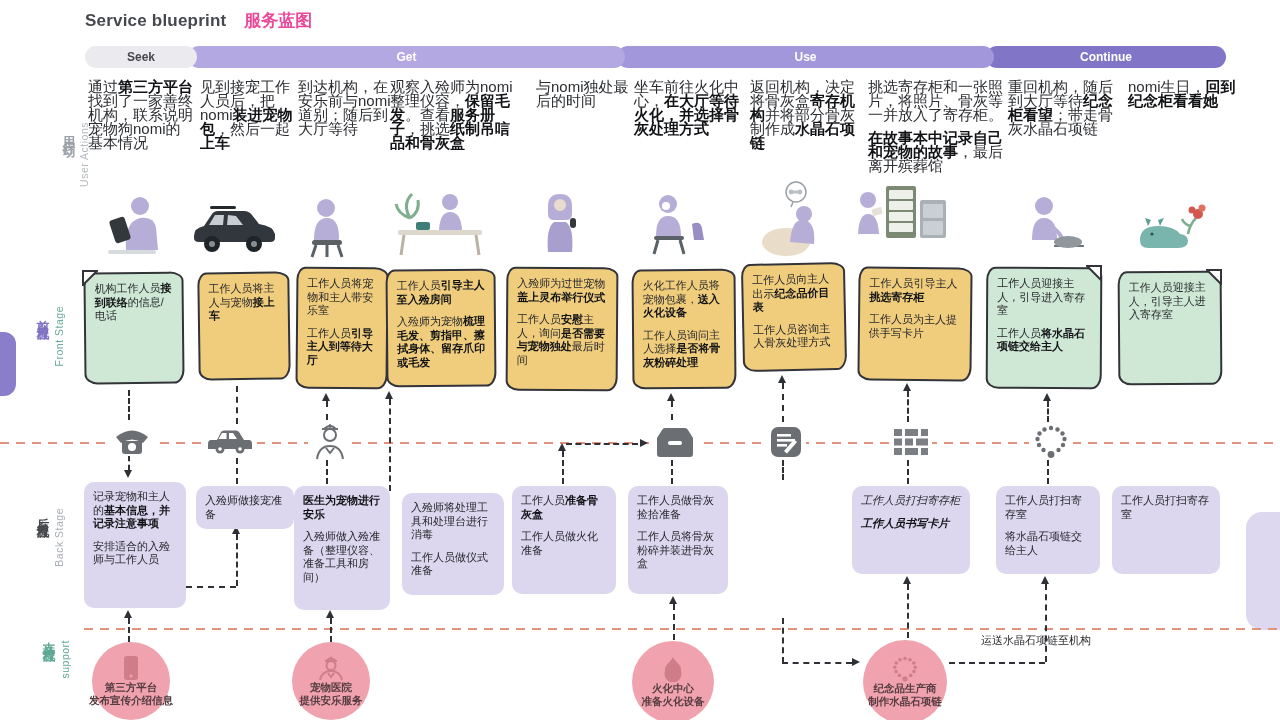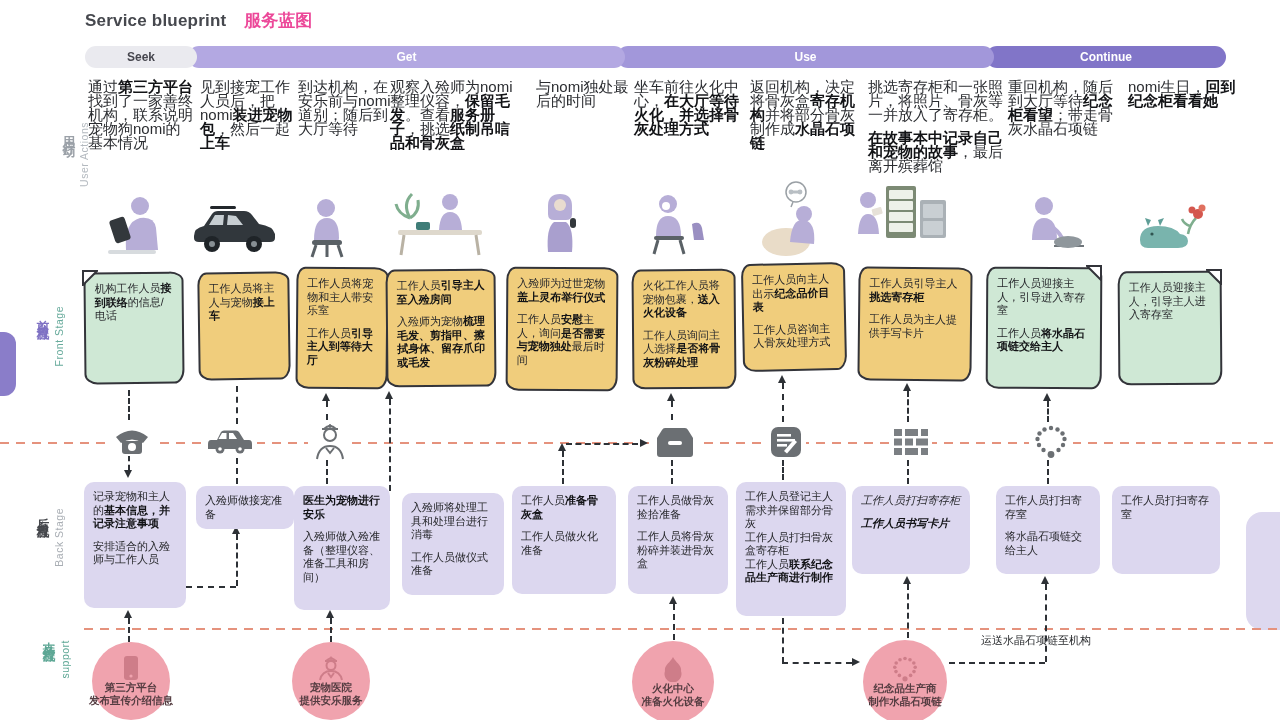--- a/index.html
+++ b/index.html
@@ -371,23 +371,20 @@
       <div class="para"><span>入殓师将处理工具和处理台进行消毒</span></div>
       <div class="para"><span>工作人员做仪式准备</span></div>
     </div>
   <div class="bnote" style="left:512px;top:486px;width:104px;min-height:108px;">
       <div class="para"><span>工作人员</span><b>准备骨灰盒</b><span></span></div>
       <div class="para"><span>工作人员做火化准备</span></div>
     </div>
   <div class="bnote" style="left:628px;top:486px;width:100px;min-height:108px;">
       <div class="para"><span>工作人员做骨灰捡拾准备</span></div>
       <div class="para"><span>工作人员将骨灰粉碎并装进骨灰盒</span></div>
-    </div>
-  <div class="bnote" style="left:736px;top:482px;width:110px;min-height:134px;">
-      <div class="para"><span>工作人员登记主人需求并保留部分骨灰</span><br><span>工作人员打扫骨灰盒寄存柜</span><br><span>工作人员</span><b>联系纪念品生产商进行制作</b><span></span></div>
     </div>
   <div class="bnote" style="left:852px;top:486px;width:118px;min-height:88px;font-style:italic;">
       <div class="para"><span>工作人员打扫寄存柜</span></div>
       <div class="para"><span></span><b>工作人员书写卡片</b><span></span></div>
     </div>
   <div class="bnote" style="left:996px;top:486px;width:104px;min-height:88px;">
       <div class="para"><span>工作人员打扫寄存室</span></div>
       <div class="para"><span>将水晶石项链交给主人</span></div>
     </div>
   <div class="bnote" style="left:1112px;top:486px;width:108px;min-height:88px;">

